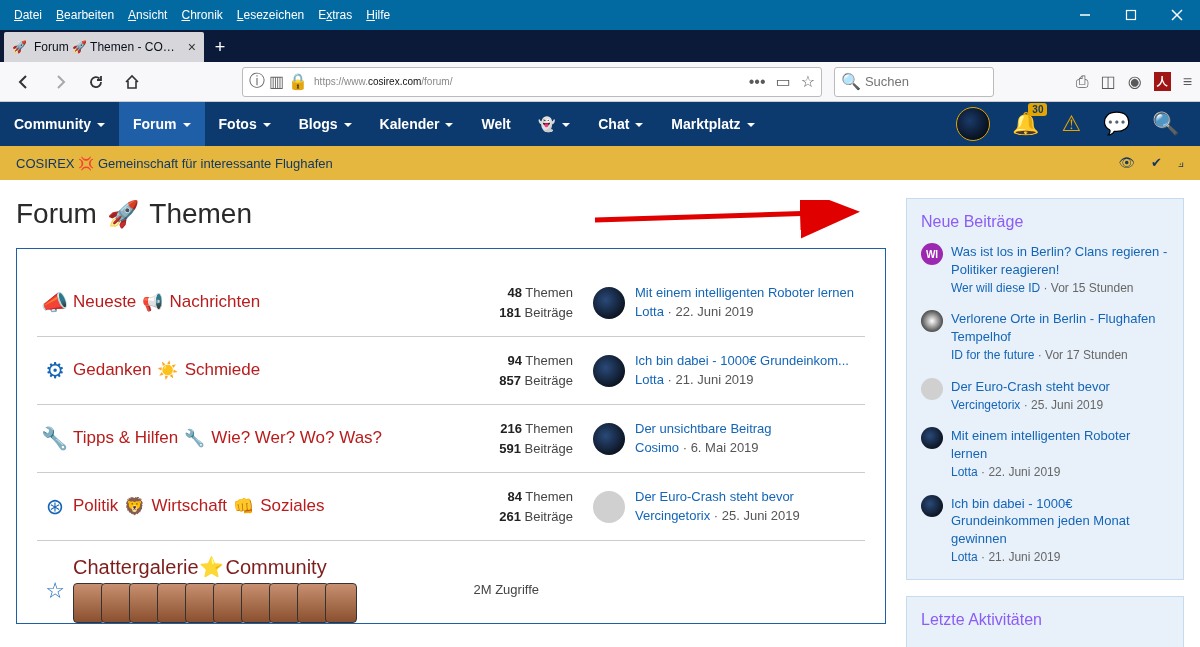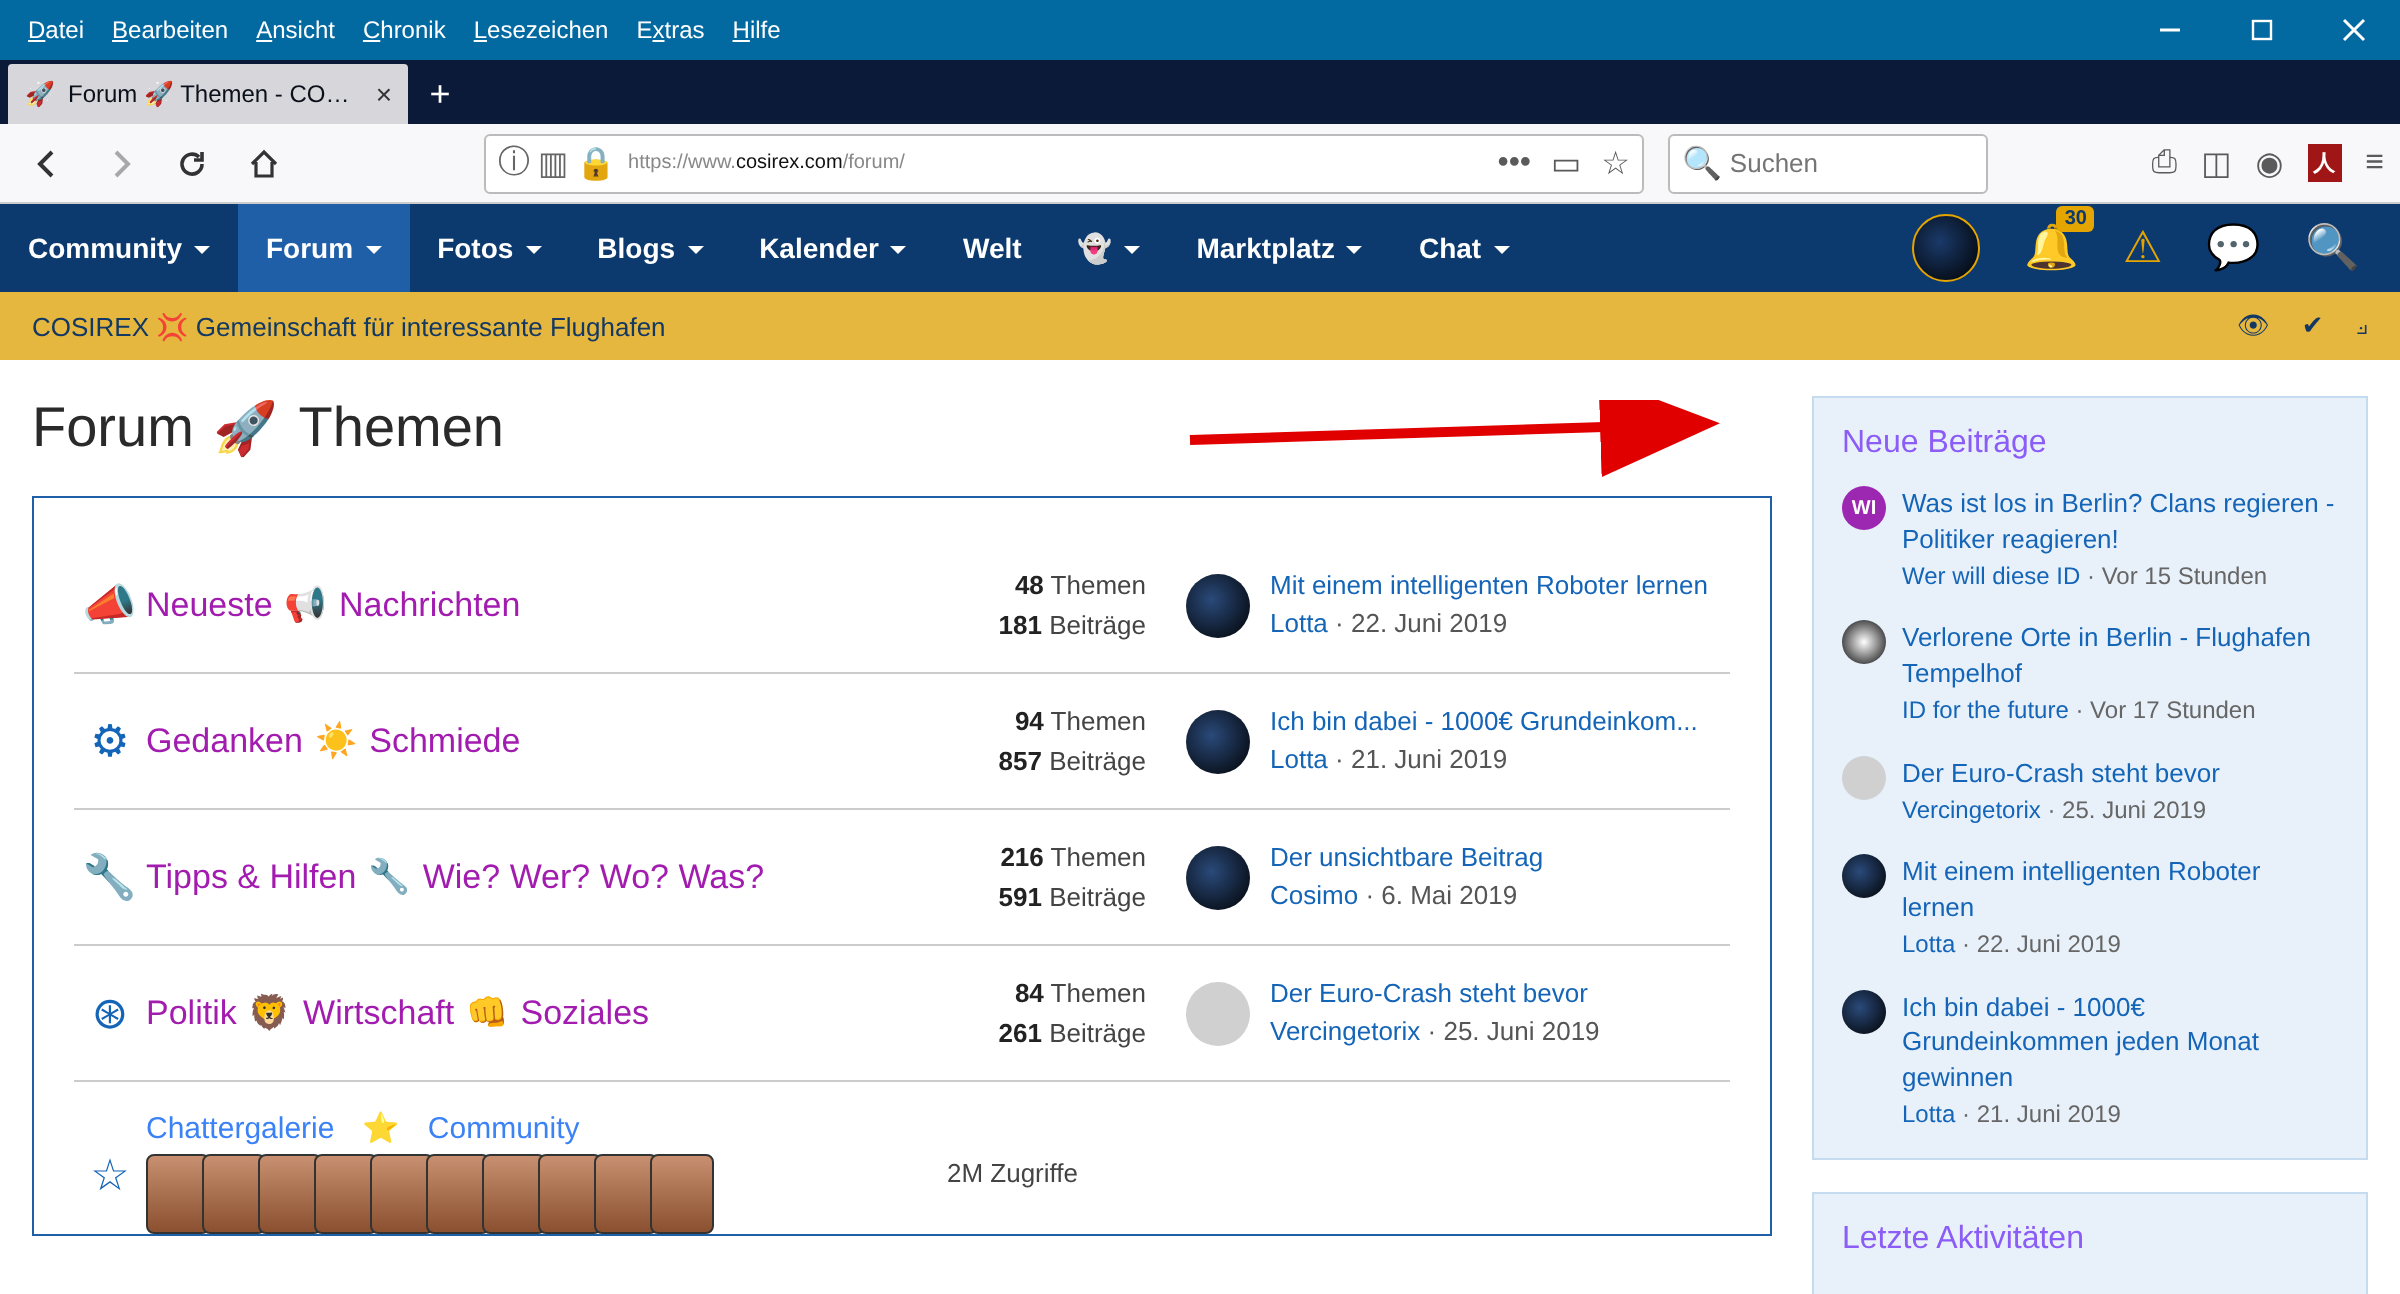--- a/index.html
+++ b/index.html
@@ -55,36 +55,36 @@
 .main { flex: 1; }
 .page-title { font-size: 28px; color: #2a2a2a; font-weight: 400; display: flex; align-items: center; gap: 10px; margin-bottom: 18px; }
 .page-title .rocket { font-size: 26px; }
 
 .arrow-annot { position: absolute; left: 590px; top: 200px; }
 
 .forum-box { border: 1px solid #1e5fa8; padding: 20px 20px 0 20px; }
 .forum-row { display: flex; align-items: center; padding: 14px 0; border-bottom: 1px solid #ccc; }
 .forum-row:last-child { border-bottom: none; }
 .forum-row .ficon { width: 36px; color: #1465b7; display: flex; align-items: center; justify-content: center; }
-.forum-row .ftitle { flex: 0 0 360px; font-size: 17px; color: #a21caf; display: flex; align-items: center; gap: 6px; }
+.forum-row .ftitle { flex: 0 0 360px; font-size: 17px; color: #b91c1c; display: flex; align-items: flex-start; gap: 6px; }
 .forum-row .ftitle .part { display: inline-flex; align-items: center; gap: 4px; }
 .forum-row .fstats { flex: 0 0 140px; text-align: right; font-size: 13px; color: #444; line-height: 1.5; }
 .forum-row .fstats .num { font-weight: bold; color: #222; }
 .forum-row .flast { flex: 1; display: flex; align-items: center; gap: 10px; padding-left: 20px; }
 .forum-row .flast .ava { width: 32px; height: 32px; border-radius: 50%; background: radial-gradient(circle at 40% 40%, #2a4a7a, #000); flex-shrink: 0; }
 .forum-row .flast .ava.light { background: #d0d0d0; }
 .forum-row .flast .txt { font-size: 13px; line-height: 1.4; }
 .forum-row .flast .txt .ptitle { color: #1465b7; }
 .forum-row .flast .txt .meta { color: #555; }
 .forum-row .flast .txt .meta .author { color: #1465b7; }
 
 .gallery-row { display: flex; align-items: center; padding: 14px 0 0 0; }
 .gallery-row .ficon { width: 36px; color: #1465b7; display: flex; align-items: flex-start; justify-content: center; padding-top: 4px; }
 .gallery-row .gcol { flex: 1; }
-.gallery-row .gtitle { font-size: 15px; color: #3b82f6; display: flex; align-items: center; gap: 14px; margin-bottom: 4px; }
+.gallery-row .gtitle { font-size: 20px; color: #7f1d1d; display: flex; align-items: center; gap: 1px; margin-bottom: 4px; }
 .gallery-row .faces { display: flex; }
 .gallery-row .faces .face { width: 32px; height: 40px; background: linear-gradient(#c89070, #8a5030); border-radius: 4px; margin-right: -4px; border: 1px solid #333; }
 .gallery-row .fstats { flex: 0 0 140px; text-align: right; font-size: 13px; color: #444; }
 .gallery-row .flast2 { flex: 1; }
 
 
 .side { flex: 0 0 278px; }
 .side-box { background: #e8f1fa; border: 1px solid #c5dbf0; padding: 14px; margin-bottom: 16px; }
 .side-box h3 { font-size: 16px; color: #8b5cf6; font-weight: 400; margin-bottom: 12px; }
 .side-item { display: flex; gap: 8px; margin-bottom: 14px; }
@@ -217,25 +217,25 @@
       <span class="chev"></span>
     </div>
   <div class="navitem">
       <span>Welt</span>
     </div>
   <div class="navitem">
       <span>👻</span>
       <span class="chev"></span>
     </div>
   <div class="navitem">
+      <span>Chat</span>
+      <span class="chev"></span>
+    </div>
+  <div class="navitem">
       <span>Marktplatz</span>
-      <span class="chev"></span>
-    </div>
-  <div class="navitem">
-      <span>Chat</span>
       <span class="chev"></span>
     </div>
 
   <div class="navright">
     <div class="globe"></div>
     <div class="icn" style="font-size:22px">🔔<span class="badge">30</span></div>
     <div class="icn" style="font-size:22px">⚠</div>
     <div class="icn" style="font-size:22px">💬</div>
     <div class="icn" style="font-size:22px">🔍</div>
   </div>

